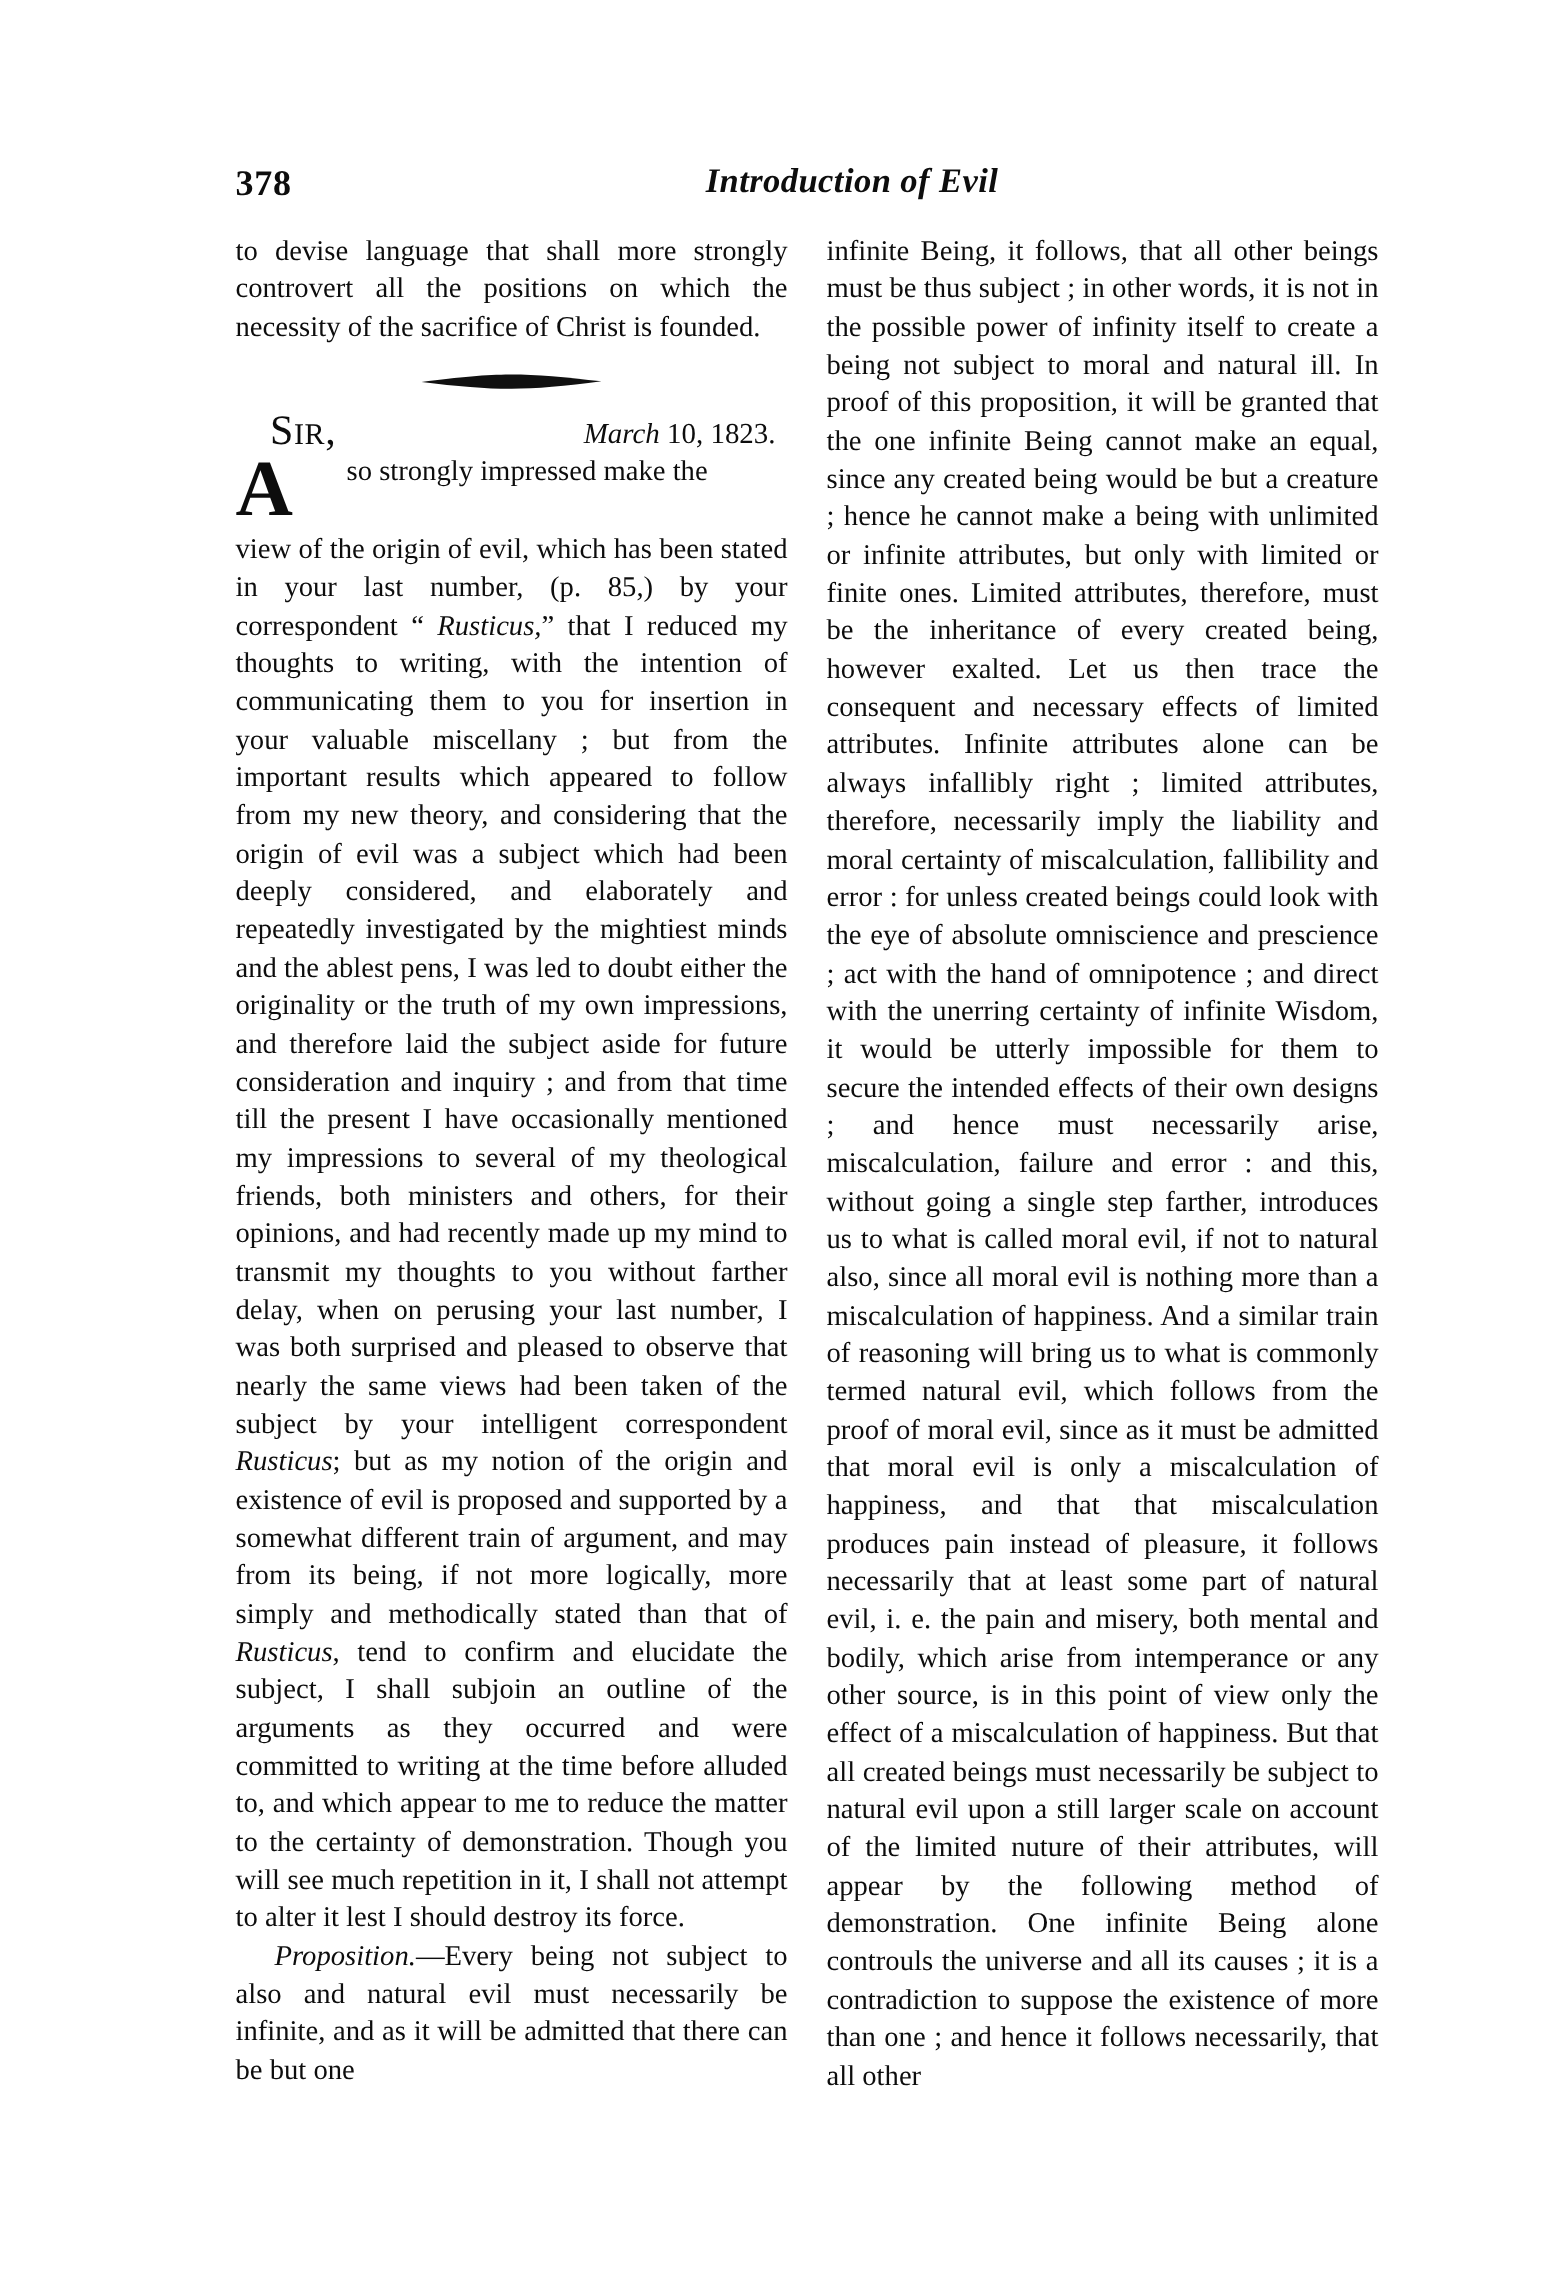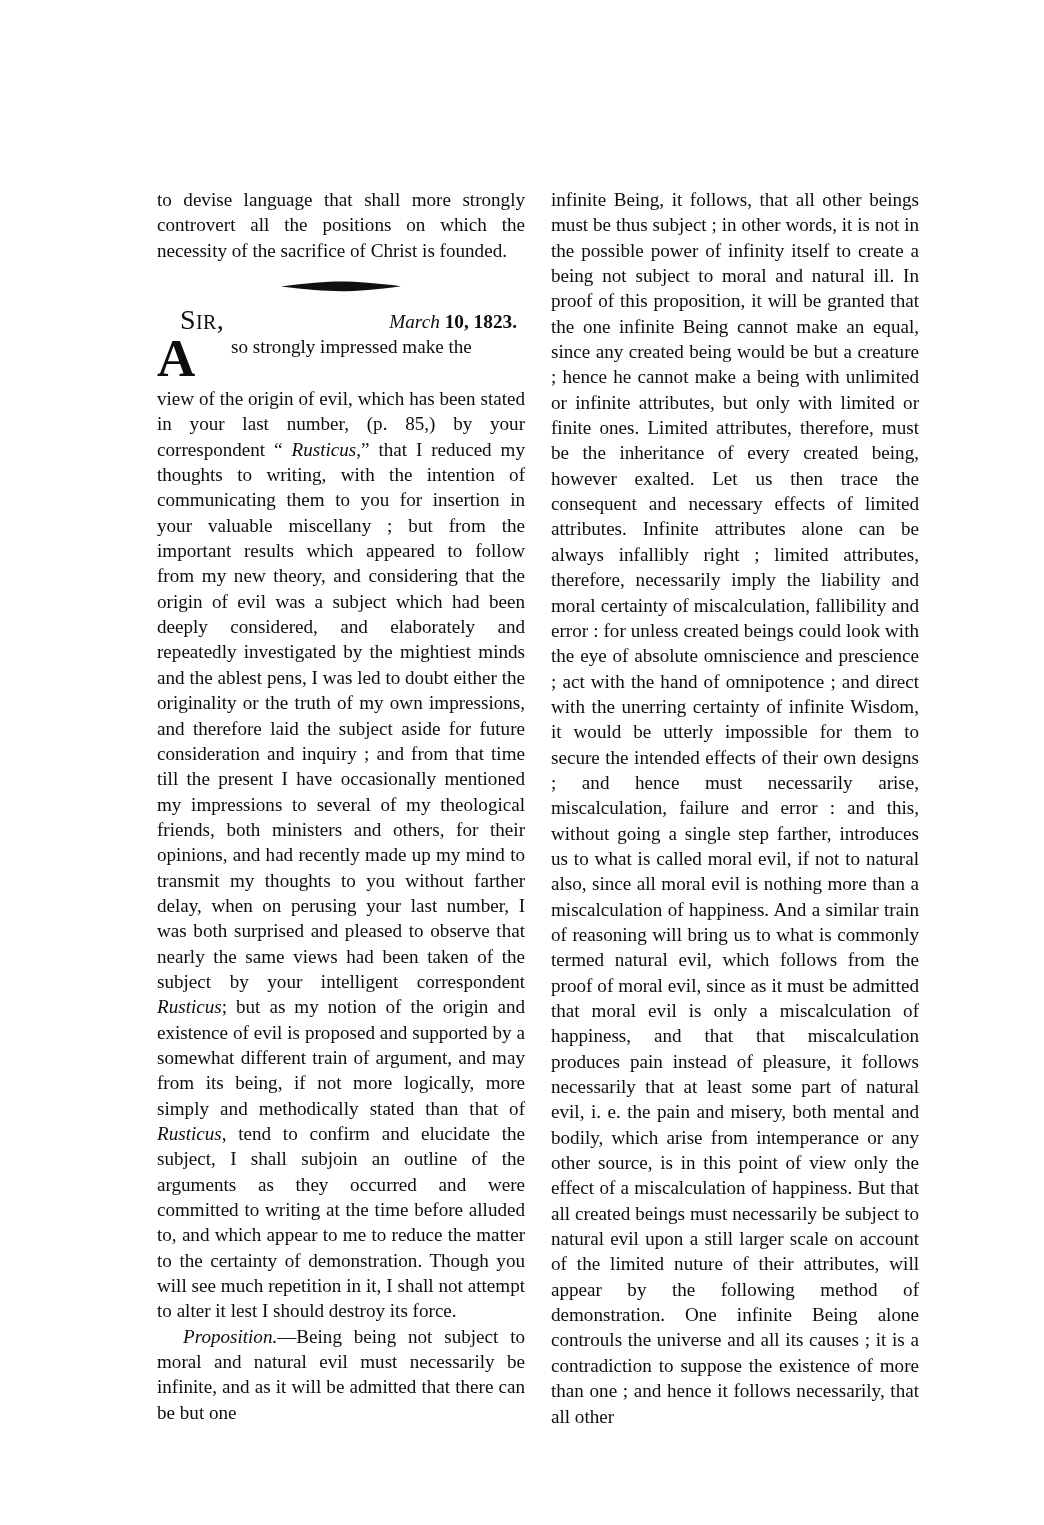--- a/index.html
+++ b/index.html
@@ -58,21 +58,20 @@
   .col {
     position: absolute;
     top: 0;
     width: 368px;
     font-size: 19.1px;
     line-height: 25.35px;
     text-align: justify;
     text-justify: inter-word;
     -webkit-hyphens: none;
     hyphens: none;
-    margin-top: 32px;
   }
   .col-left  { left: 0; }
   .col-right { left: 394px; }
 
   .col p {
     margin: 0;
   }
   .para-indent { text-indent: 26px; }
 
   
@@ -96,21 +95,21 @@
   }
 
   
   .dateline {
     text-align: right;
     font-style: italic;
     font-size: 19.3px;
     line-height: 25px;
     margin-right: 8px;
   }
-  .dateline .date-roman { font-style: normal; font-weight: bold; }
+  .dateline .date-roman { font-style: normal; }
 
   .salutation-row {
     position: relative;
     height: 0;
   }
   .salutation {
     position: absolute;
     left: 23px;
     top: -27px;
     font-variant: small-caps;
@@ -143,20 +142,24 @@
 
   i, .it { }
 
   .body-run { text-align: justify; }
 </style>
 </head>
 <body>
 
 <div class="page">
 
+  <div class="running-head">
+    <span class="folio">378</span>
+    <span class="head-title">Introduction of Evil</span>
+  </div>
 
   <div class="columns">
 
     <div class="col col-left">
 
       <p class="body-run">to devise language that shall more strongly controvert all the positions on which the necessity of the sacrifice of Christ is founded.</p>
 
 
       <div class="divider-wrap">
         <svg class="divider" viewBox="0 0 120 11" preserveAspectRatio="none">
@@ -173,21 +176,21 @@
         <span class="salutation">Sir,</span>
       </div>
 
       <div class="opener">
         <span class="dropcap">A</span>
         <div class="opener-l2">so strongly impressed make the</div>
       </div>
 
       <p class="body-run"><span>view of the origin of evil, which has been stated in your last number, (p. 85,) by your correspondent “ </span><i>Rusticus,</i><span>” that I reduced my thoughts to writing, with the intention of communicating them to you for insertion in your valuable miscellany ; but from the important results which appeared to follow from my new theory, and considering that the origin of evil was a subject which had been deeply considered, and elaborately and repeatedly investigated by the mightiest minds and the ablest pens, I was led to doubt either the originality or the truth of my own impressions, and therefore laid the subject aside for future consideration and inquiry ; and from that time till the present I have occasionally mentioned my impressions to several of my theological friends, both ministers and others, for their opinions, and had recently made up my mind to transmit my thoughts to you without farther delay, when on perusing your last number, I was both surprised and pleased to observe that nearly the same views had been taken of the subject by your intelligent correspondent </span><i>Rusticus</i><span>; but as my notion of the origin and existence of evil is proposed and supported by a somewhat different train of argument, and may from its being, if not more logically, more simply and methodically stated than that of </span><i>Rusticus</i><span>, tend to confirm and elucidate the subject, I shall subjoin an outline of the arguments as they occurred and were committed to writing at the time before alluded to, and which appear to me to reduce the matter to the certainty of demonstration. Though you will see much repetition in it, I shall not attempt to alter it lest I should destroy its force.</span></p>
 
-      <p class="body-run para-indent"><i>Proposition.</i><span>—Being being not subject to moral and natural evil must necessarily be infinite, and as it will be admitted that there can be but one</span></p>
+      <p class="body-run para-indent"><i>Proposition.</i><span>—Every being not subject to also and natural evil must necessarily be infinite, and as it will be admitted that there can be but one</span></p>
 
     </div>
 
     <div class="col col-right">
       <p class="body-run">infinite Being, it follows, that all other beings must be thus subject ; in other words, it is not in the possible power of infinity itself to create a being not subject to moral and natural ill. In proof of this proposition, it will be granted that the one infinite Being cannot make an equal, since any created being would be but a creature ; hence he cannot make a being with unlimited or infinite attributes, but only with limited or finite ones. Limited attributes, therefore, must be the inheritance of every created being, however exalted. Let us then trace the consequent and necessary effects of limited attributes. Infinite attributes alone can be always infallibly right ; limited attributes, therefore, necessarily imply the liability and moral certainty of miscalculation, fallibility and error : for unless created beings could look with the eye of absolute omniscience and prescience ; act with the hand of omnipotence ; and direct with the unerring certainty of infinite Wisdom, it would be utterly impossible for them to secure the intended effects of their own designs ; and hence must necessarily arise, miscalculation, failure and error : and this, without going a single step farther, introduces us to what is called moral evil, if not to natural also, since all moral evil is nothing more than a miscalculation of happiness. And a similar train of reasoning will bring us to what is commonly termed natural evil, which follows from the proof of moral evil, since as it must be admitted that moral evil is only a miscalculation of happiness, and that that miscalculation produces pain instead of pleasure, it follows necessarily that at least some part of natural evil, i. e. the pain and misery, both mental and bodily, which arise from intemperance or any other source, is in this point of view only the effect of a miscalculation of happiness. But that all created beings must necessarily be subject to natural evil upon a still larger scale on account of the limited nuture of their attributes, will appear by the following method of demonstration. One infinite Being alone controuls the universe and all its causes ; it is a contradiction to suppose the existence of more than one ; and hence it follows necessarily, that all other</p>
     </div>
 
   </div>
 </div>
 

